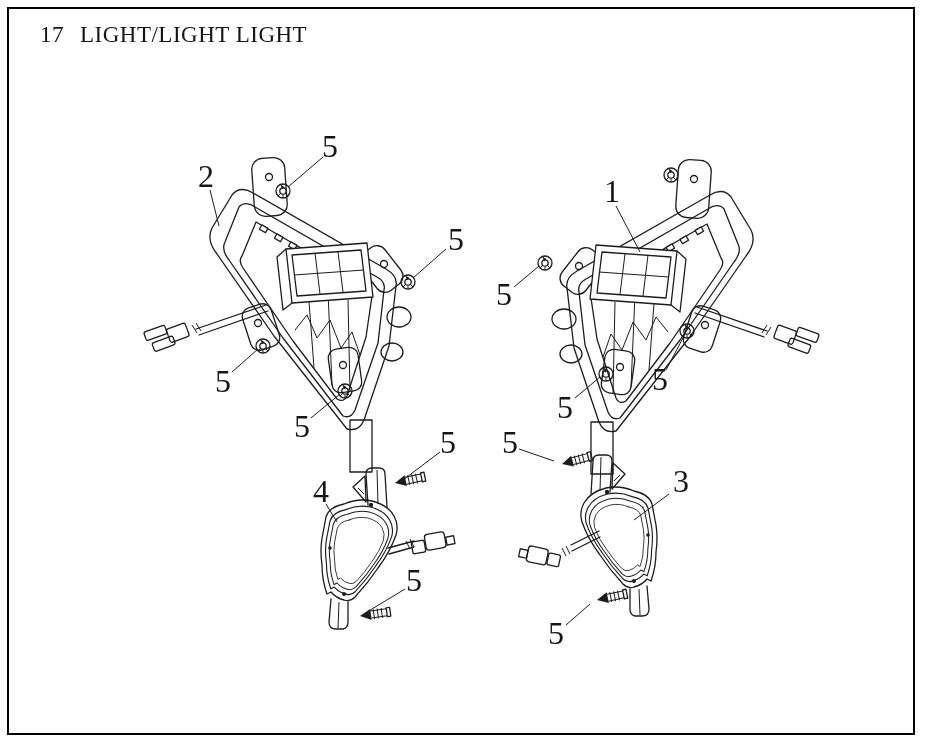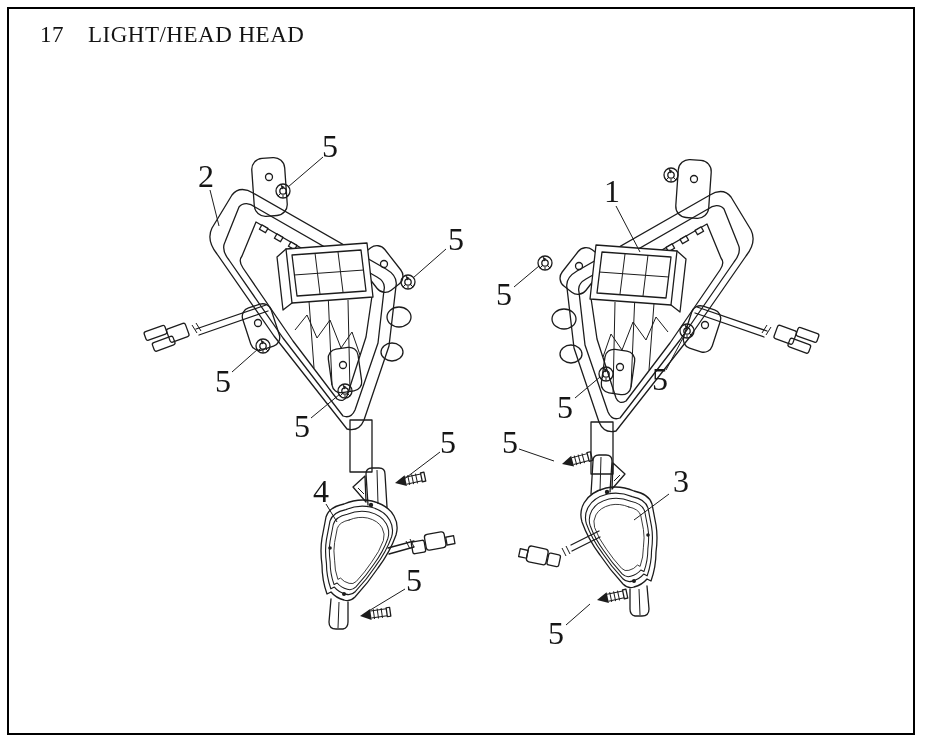--- a/index.html
+++ b/index.html
@@ -5,21 +5,21 @@
   html,body{margin:0;padding:0;background:#fff;}
   .page{
     position:relative;width:925px;height:747px;background:#ffffff;
     font-family:"Liberation Serif",serif;overflow:hidden;
   }
   .frame{
     position:absolute;left:7px;top:7px;width:908px;height:728px;
     border:2px solid #000;box-sizing:border-box;
   }
   .title-row{
-    position:absolute;left:40px;top:22px;display:flex;gap:24px;
+    position:absolute;left:40px;top:22px;display:flex;gap:16px;
     font-size:23px;color:#141414;letter-spacing:.5px;white-space:nowrap;
   }
   .callout{
     position:absolute;transform:translate(-50%,-50%);
     font-size:32px;line-height:1;color:#161616;
     font-family:"Liberation Serif",serif;font-weight:400;
   }
   svg{position:absolute;left:0;top:0;}
   .ln{stroke:#1c1c1c;stroke-width:1.3;fill:none;stroke-linejoin:round;stroke-linecap:round;}
   .thin{stroke:#1c1c1c;stroke-width:1;fill:none;}
@@ -27,21 +27,21 @@
   .wfill{fill:#ffffff;}
 </style>
 </head>
 <body>
 
 <div class="page">
   <div class="frame"></div>
 
   <div class="title-row">
     <span>17</span>
-    <span>LIGHT/HEAD HEAD</span>
+    <span>LIGHT/LIGHT LIGHT</span>
   </div>
 
   <svg width="925" height="747" viewBox="0 0 925 747">
     <defs>
       <pattern id="hh" width="8" height="6" patternUnits="userSpaceOnUse">
         <path d="M0,3 H8" stroke="#1c1c1c" stroke-width="0.9"></path>
       </pattern>
 
       <g id="screwT">
         <circle class="ln" cx="0" cy="0" r="7"></circle>

